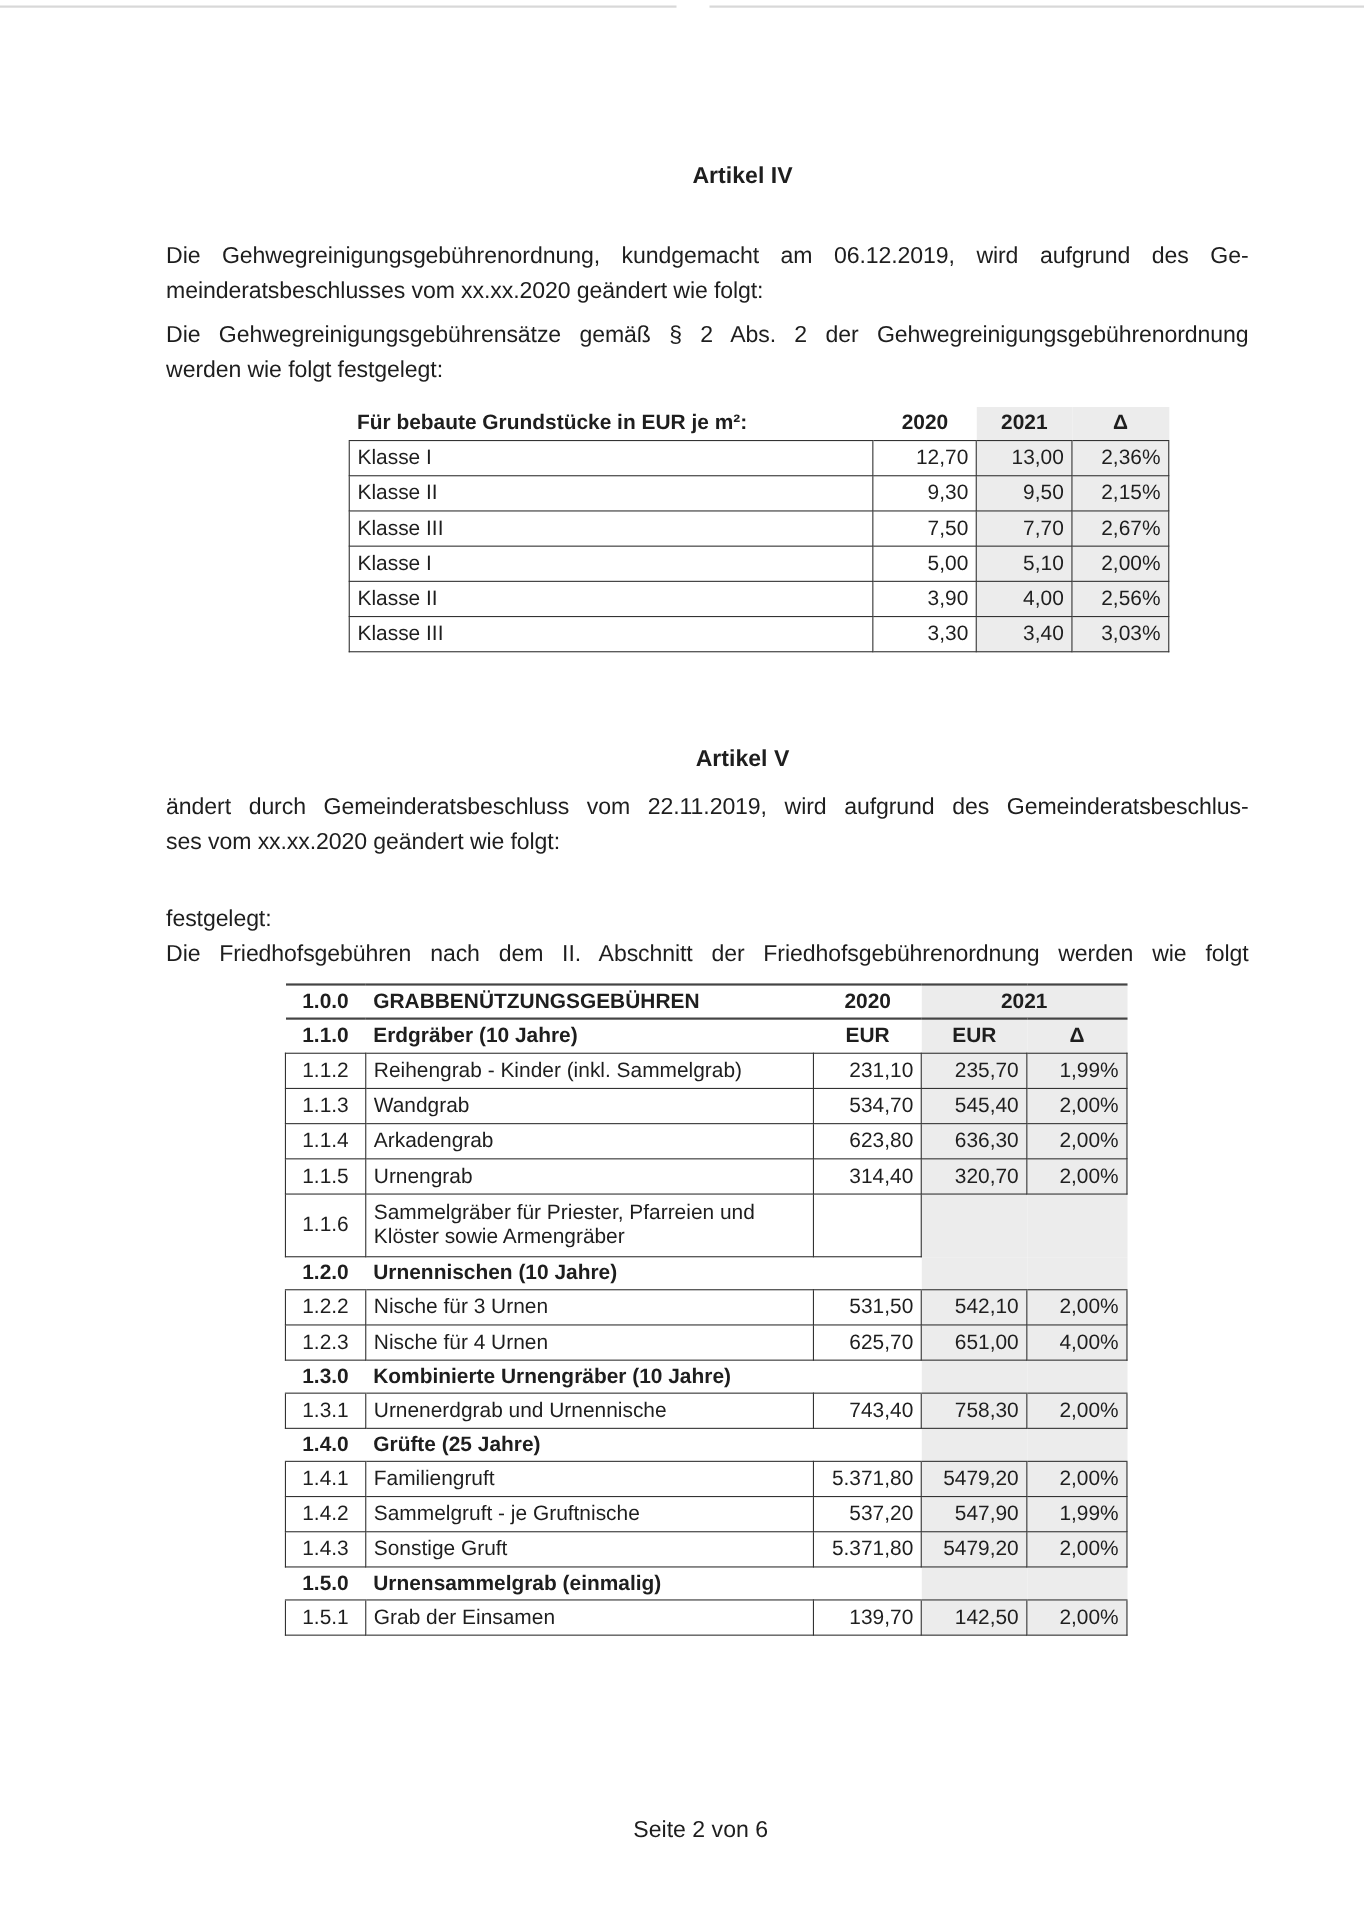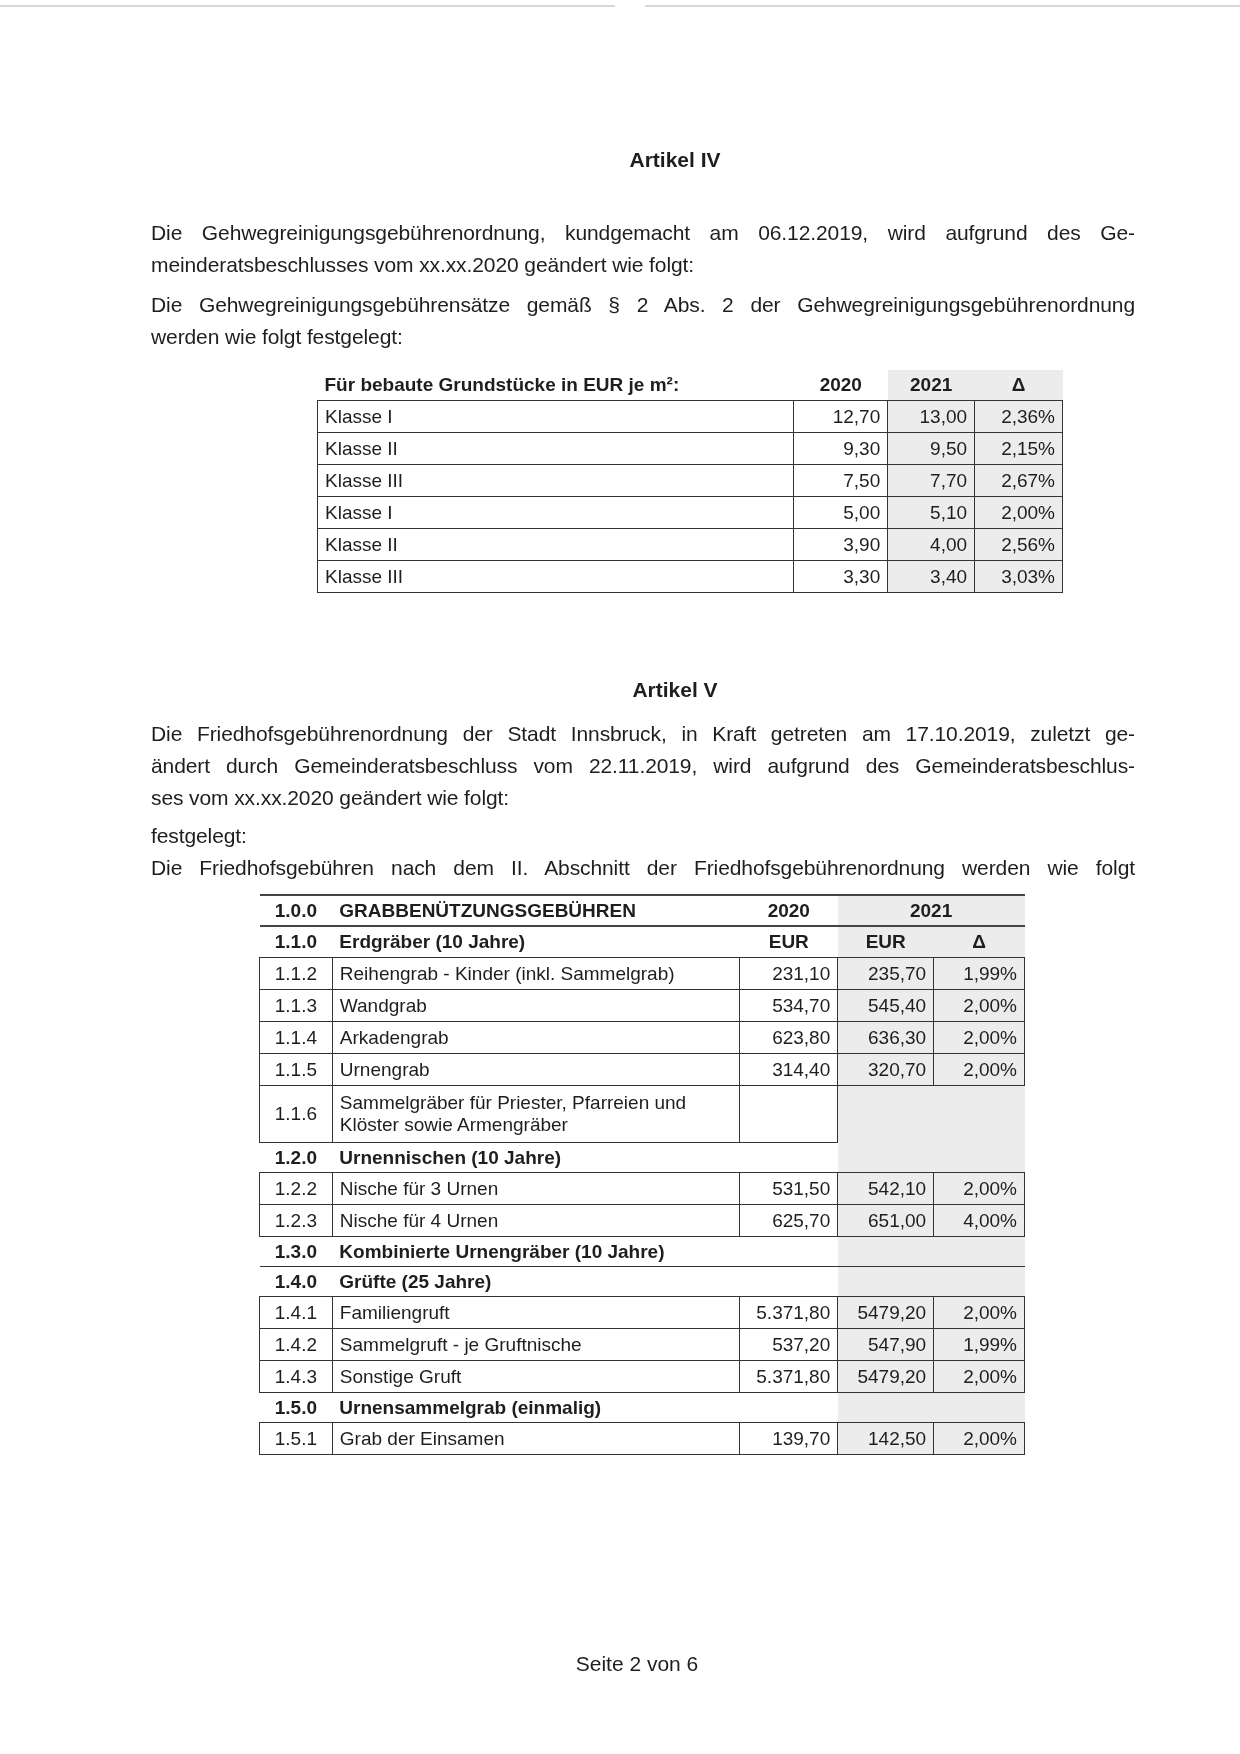--- a/index.html
+++ b/index.html
@@ -100,21 +100,20 @@
     <td class="b num">3,30</td>
     <td class="b num shade">3,40</td>
     <td class="b num shade">3,03%</td>
   </tr>
 </tbody>
   </table>
 
 <div class="heading" style="top:678px;">Artikel V</div>
 
 <div class="para" style="top:718px;">
-  <span class="ln">Die Friedhofsgebührenordnung der Stadt Innsbruck, in Kraft getreten am 17.10.2019, zuletzt ge-</span>
   <span class="ln">ändert durch Gemeinderatsbeschluss vom 22.11.2019, wird aufgrund des Gemeinderatsbeschlus-</span>
   <span class="ln last">ses vom xx.xx.2020 geändert wie folgt:</span>
 </div>
 <div class="para" style="top:820px;">
   <span class="ln last">festgelegt:</span>
   <span class="ln">Die Friedhofsgebühren nach dem II. Abschnitt der Friedhofsgebührenordnung werden wie folgt</span>
 </div>
 
 <table class="t2">
   <colgroup>
@@ -198,20 +197,27 @@
         <td class="b num shade">4,00%</td>
       </tr>
     </tbody>
   <tbody id="g2">
       <tr class="grp">
         <td class="code">1.3.0</td>
         <td colspan="2">Kombinierte Urnengräber (10 Jahre)</td>
         <td class="shade"></td>
         <td class="shade"></td>
       </tr>
+      <tr>
+        <td class="b code">1.3.1</td>
+        <td class="b">Urnenerdgrab und Urnennische</td>
+        <td class="b num">743,40</td>
+        <td class="b num shade">758,30</td>
+        <td class="b num shade">2,00%</td>
+      </tr>
     </tbody>
   <tbody id="g3">
       <tr class="grp">
         <td class="code">1.4.0</td>
         <td colspan="2">Grüfte (25 Jahre)</td>
         <td class="shade"></td>
         <td class="shade"></td>
       </tr>
       <tr>
         <td class="b code">1.4.1</td>

